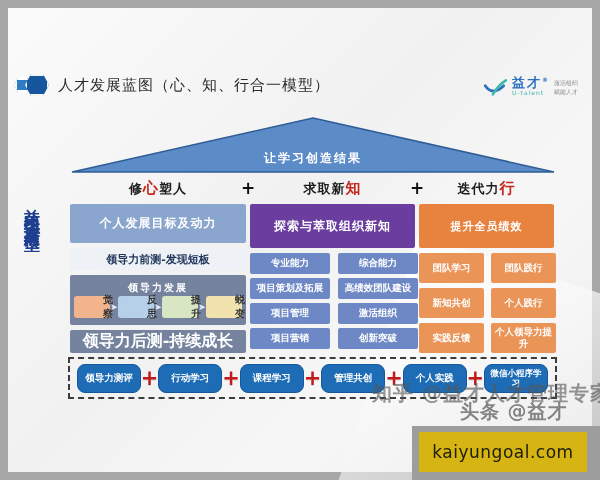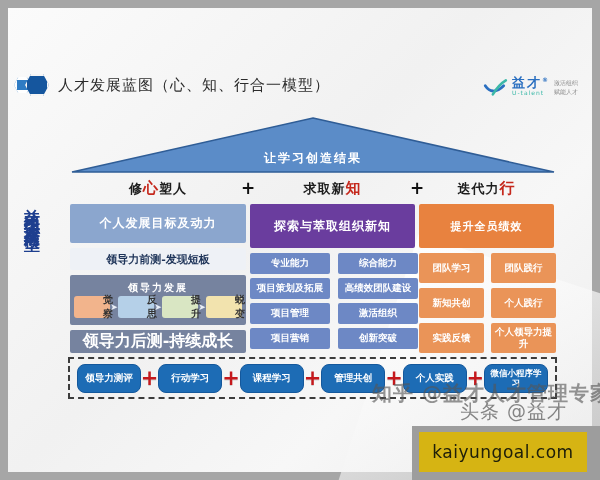--- a/index.html
+++ b/index.html
@@ -81,21 +81,21 @@
             border:2px dashed #3c3c3c; display:flex; align-items:center; justify-content:space-between; padding:0 7px; }
   .btm-btn { width:64px; height:29px; background:#1d6cb5; border:1px solid #14589c; border-radius:8px;
              color:#fff; font-weight:bold; font-size:9.5px; display:flex; align-items:center; justify-content:center;
              text-align:center; line-height:1.2; padding:1px 2px; }
   .btm-btn.wrap { font-size:8.5px; }
   .btm-plus { color:#c5181c; font-size:21px; font-weight:bold; line-height:1; text-shadow:0 1px 0 rgba(0,0,0,.15); }
 
   
   .wm1 { position:absolute; left:364px; top:372px; font-size:20px; font-weight:bold;
          color:rgba(85,85,85,.62); letter-spacing:1px; white-space:nowrap; }
-  .wm2 { position:absolute; left:452px; top:391px; font-size:19px; font-weight:normal;
+  .wm2 { position:absolute; left:452px; top:391px; font-size:19px; font-weight:bold;
          color:rgba(75,75,75,.66); letter-spacing:1px; white-space:nowrap; }
 
   
   .footer-back { position:absolute; left:412px; top:426px; width:188px; height:54px; background:#9d9d9d; }
   .footer-gold { position:absolute; left:419px; top:432px; width:168px; height:40px; background:#d6b413;
                  display:flex; align-items:center; justify-content:center;
                  font-size:17px; color:#20200a; letter-spacing:.5px; }
 </style>
 </head>
 <body>

